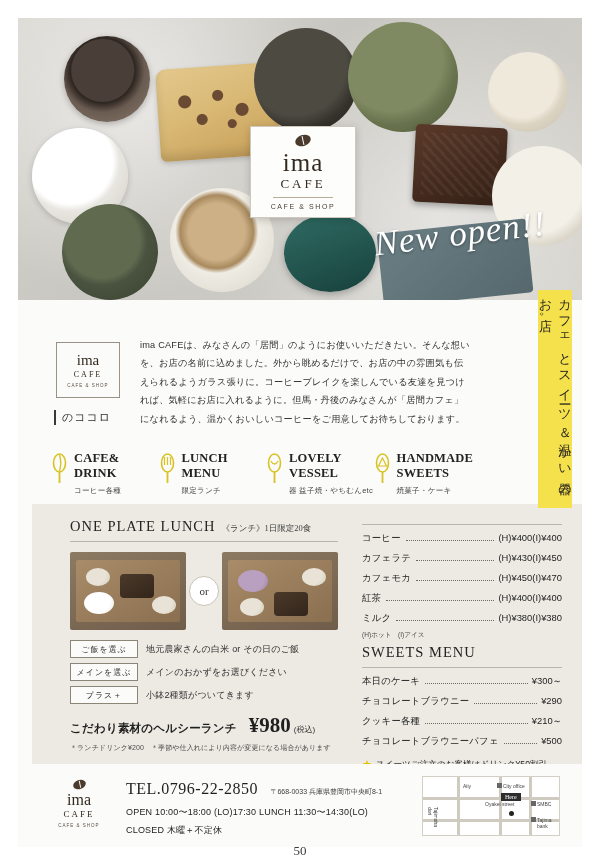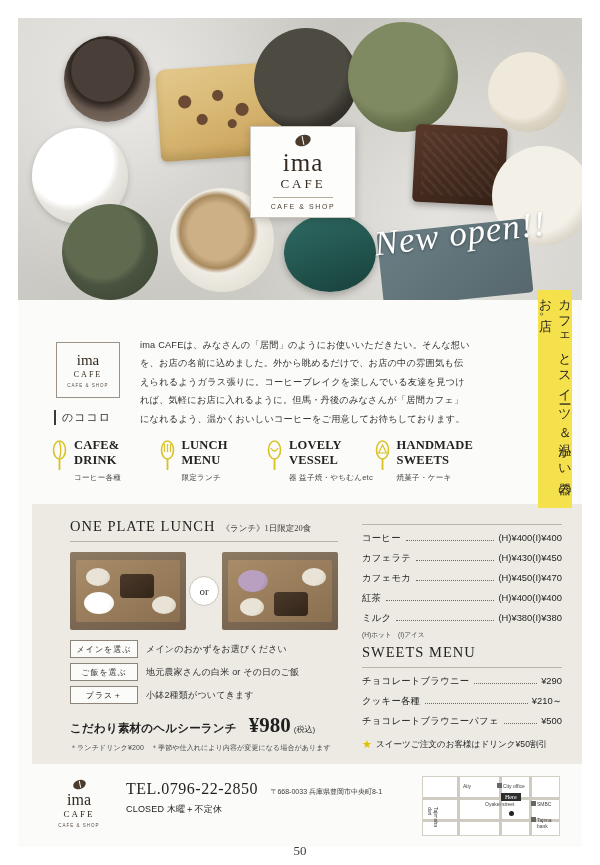--- a/index.html
+++ b/index.html
@@ -230,21 +230,21 @@
     width: 330px;
     font-size: 9.2px;
     line-height: 2.0;
     color: #31302e;
     letter-spacing: .2px;
   }
 
   
   .features {
     position: absolute;
-    left: 34px; top: 138px;
+    left: 34px; top: 151px;
     width: 430px;
     display: flex;
     justify-content: space-between;
   }
   .feature { width: 108px; position: relative; padding-left: 22px; }
   .feature .glyph {
     position: absolute; left: 0; top: 2px;
     width: 15px; height: 32px;
   }
   .feature .title {
@@ -604,26 +604,26 @@
             <div class="tray"></div>
             <div class="rice" style="left:16px; top:18px; background:radial-gradient(circle at 40% 35%, #b9a0c0 0 60%, #9b82a6 100%);"></div>
             <div class="dish-d" style="left:52px; top:40px;"></div>
             <div class="bowl-s" style="left:18px; top:46px;"></div>
             <div class="bowl-s" style="left:80px; top:16px;"></div>
           </div>
         </div>
 
         <div class="steps">
           <div class="step">
+            <div class="tag">ご飯を選ぶ</div>
+            <div class="txt">地元農家さんの白米 or その日のご飯</div>
+          </div>
+          <div class="step">
             <div class="tag">メインを選ぶ</div>
             <div class="txt">メインのおかずをお選びください</div>
-          </div>
-          <div class="step">
-            <div class="tag">ご飯を選ぶ</div>
-            <div class="txt">地元農家さんの白米 or その日のご飯</div>
           </div>
           <div class="step">
             <div class="tag">プラス＋</div>
             <div class="txt">小鉢2種類がついてきます</div>
           </div>
         </div>
 
         <div class="lunch-price">
           <div class="label">こだわり素材のヘルシーランチ</div>
           <div class="price">¥980</div>
@@ -658,20 +658,25 @@
         <div class="m-row">
           <span class="name">ミルク</span>
           <span class="dots"></span>
           <span class="val">(H)¥380(I)¥380</span>
         </div>
         <div class="menu-note">(H)ホット　(I)アイス</div>
 
         <div class="sec-title" style="margin-top:4px;">SWEETS MENU</div>
         <div class="rule"></div>
 
+        <div class="m-row">
+          <span class="name">本日のケーキ</span>
+          <span class="dots"></span>
+          <span class="val">¥300～</span>
+        </div>
         <div class="m-row">
           <span class="name">チョコレートブラウニー</span>
           <span class="dots"></span>
           <span class="val">¥290</span>
         </div>
         <div class="m-row">
           <span class="name">クッキー各種</span>
           <span class="dots"></span>
           <span class="val">¥210～</span>
         </div>
@@ -694,20 +699,21 @@
         <div class="ima">ima</div>
         <div class="cafe">CAFE</div>
         <div class="sub">CAFE &amp; SHOP</div>
       </div>
 
       <div class="footer-info">
         <div>
           <span class="tel">TEL.0796-22-2850</span>
           <span class="addr">〒668-0033 兵庫県豊岡市中央町8-1</span>
         </div>
+        <div class="hours">OPEN 10:00〜18:00 (LO)17:30  LUNCH 11:30〜14:30(LO)</div>
         <div class="closed">CLOSED 木曜＋不定休</div>
       </div>
 
       <div class="map">
         <div class="road-h" style="top:20px;"></div>
         <div class="road-h" style="top:42px;"></div>
         <div class="road-v" style="left:34px;"></div>
         <div class="road-v" style="left:76px;"></div>
         <div class="road-v" style="left:106px;"></div>
 

